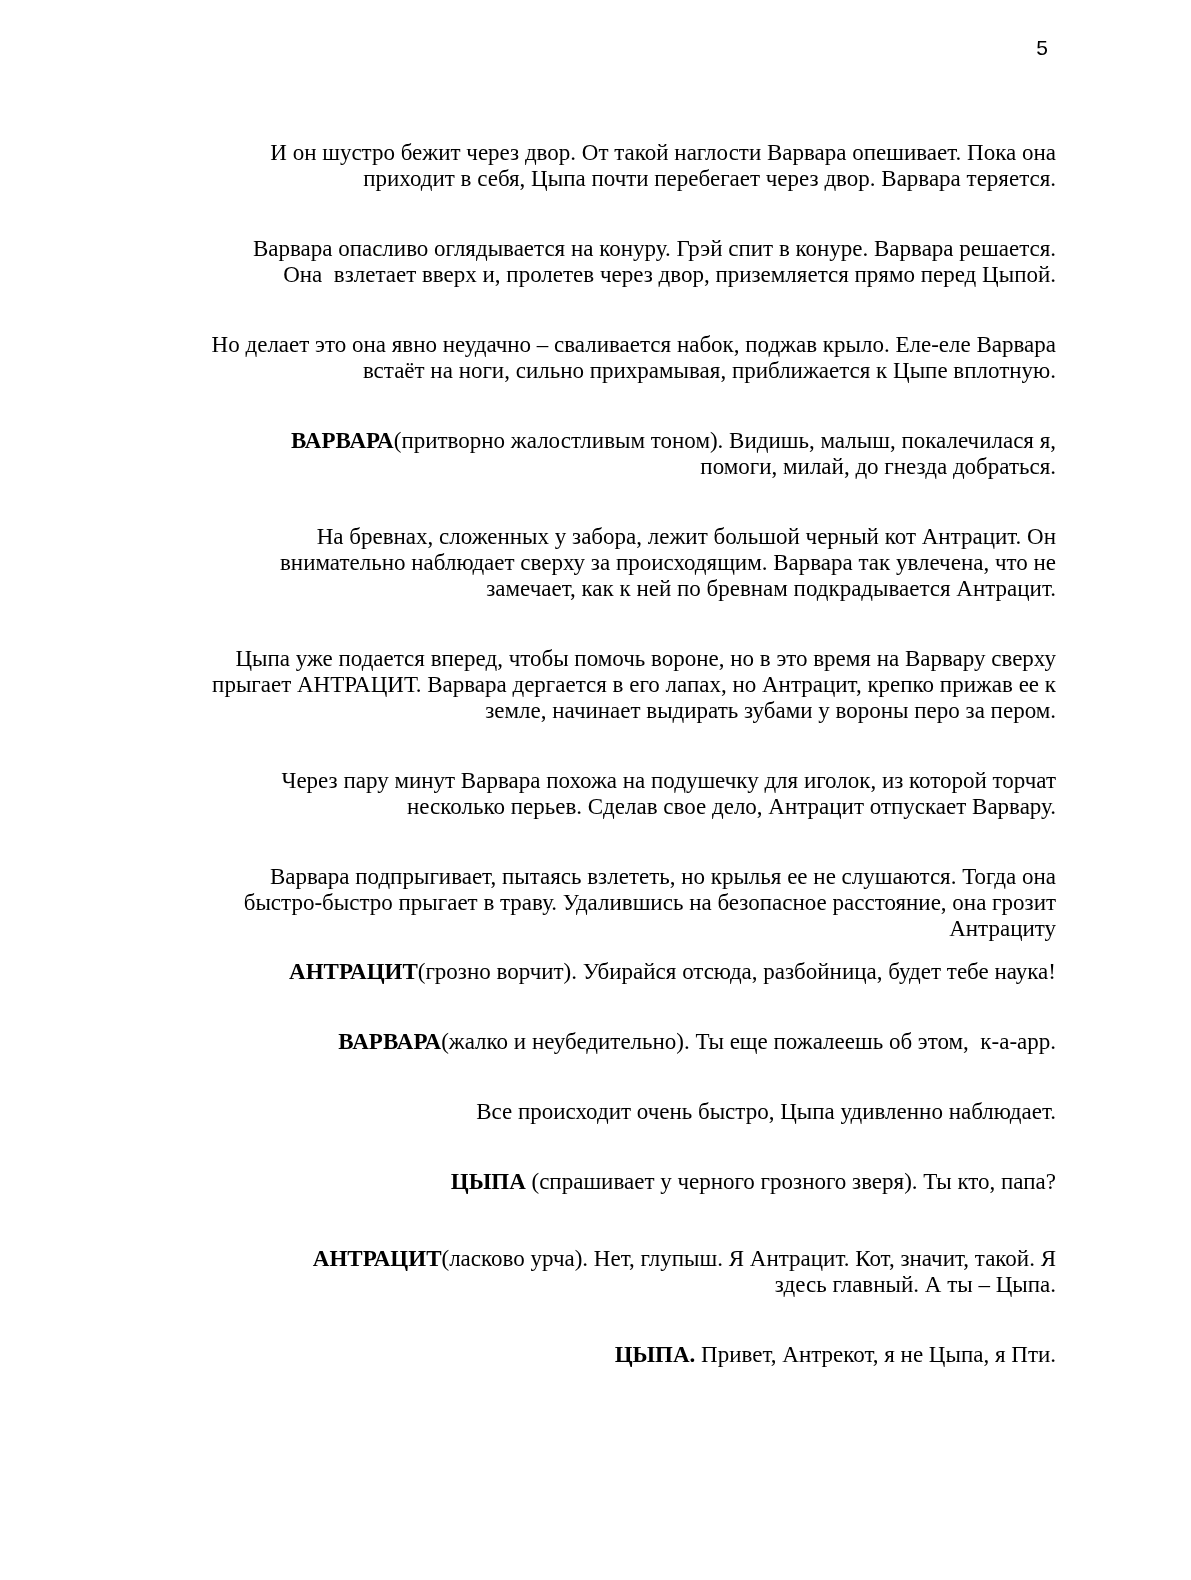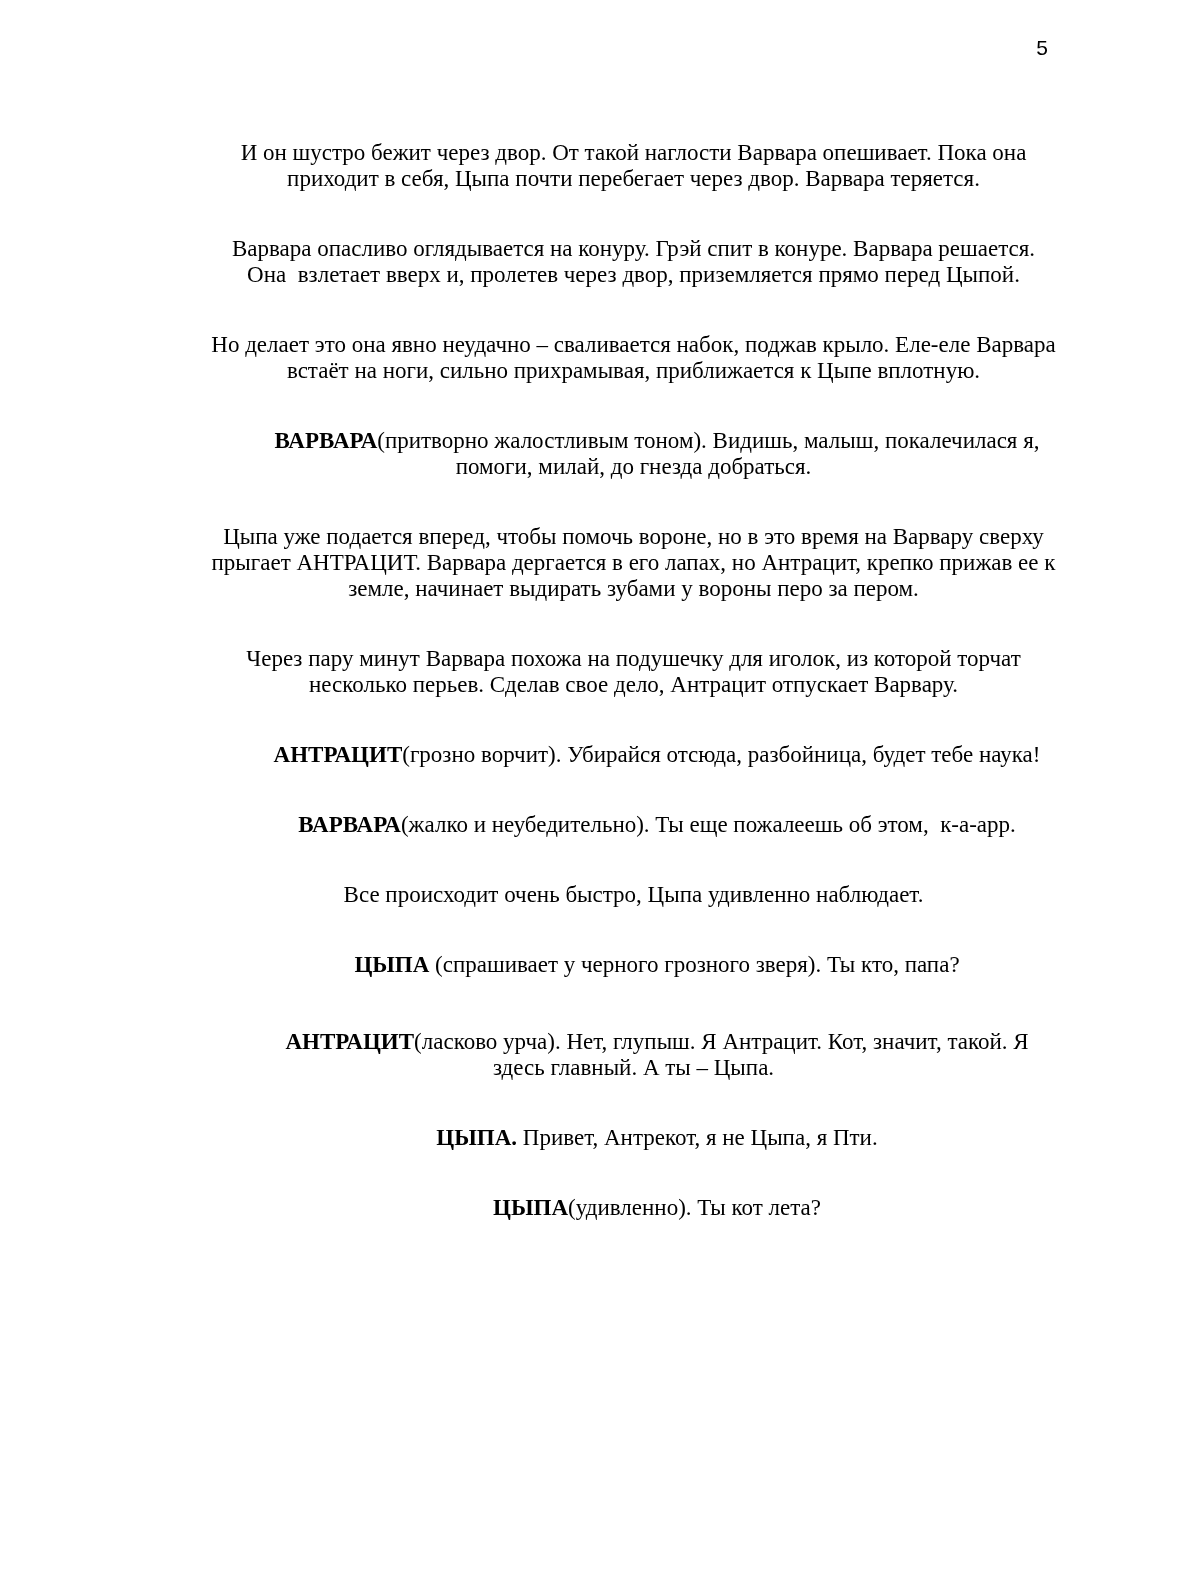--- a/index.html
+++ b/index.html
@@ -27,21 +27,21 @@
   .content {
     position: absolute;
     left: 211px;
     top: 140px;
     width: 845px;
   }
   .para {
     margin: 0 0 44px 0;
     font-size: 23px;
     line-height: 26px;
-    text-align: center;
+    text-align: right;
     white-space: pre-wrap;
   }
   .para b {
     font-weight: bold;
     margin-left: 47px;
   }
   .para.tight {
     margin-bottom: 17px;
   }
   .para.gap-lg {
@@ -58,35 +58,36 @@
   <div class="content">
 
     <p class="para"><span>И он шустро бежит через двор. От такой наглости Варвара опешивает. Пока она приходит в себя, Цыпа почти перебегает через двор. Варвара теряется.</span></p>
 
     <p class="para"><span>Варвара опасливо оглядывается на конуру. Грэй спит в конуре. Варвара решается. Она  взлетает вверх и, пролетев через двор, приземляется прямо перед Цыпой.</span></p>
 
     <p class="para"><span>Но делает это она явно неудачно – сваливается набок, поджав крыло. Еле-еле Варвара встаёт на ноги, сильно прихрамывая, приближается к Цыпе вплотную.</span></p>
 
     <p class="para"><b>ВАРВАРА</b><span>(притворно жалостливым тоном). Видишь, малыш, покалечилася я, помоги, милай, до гнезда добраться.</span></p>
 
+    <p class="para"><span>На бревнах, сложенных у забора, лежит большой черный кот Антрацит. Он внимательно наблюдает сверху за происходящим. Варвара так увлечена, что не замечает, как к ней по бревнам подкрадывается Антрацит.</span></p>
 
     <p class="para"><span>Цыпа уже подается вперед, чтобы помочь вороне, но в это время на Варвару сверху прыгает АНТРАЦИТ. Варвара дергается в его лапах, но Антрацит, крепко прижав ее к земле, начинает выдирать зубами у вороны перо за пером.</span></p>
 
     <p class="para"><span>Через пару минут Варвара похожа на подушечку для иголок, из которой торчат несколько перьев. Сделав свое дело, Антрацит отпускает Варвару.</span></p>
 
+    <p class="para tight"><span>Варвара подпрыгивает, пытаясь взлететь, но крылья ее не слушаются. Тогда она быстро-быстро прыгает в траву. Удалившись на безопасное расстояние, она грозит Антрациту</span></p>
 
     <p class="para"><b>АНТРАЦИТ</b><span>(грозно ворчит). Убирайся отсюда, разбойница, будет тебе наука!</span></p>
 
     <p class="para"><b>ВАРВАРА</b><span>(жалко и неубедительно). Ты еще пожалеешь об этом,  к-а-арр.</span></p>
 
     <p class="para"><span>Все происходит очень быстро, Цыпа удивленно наблюдает.</span></p>
 
     <p class="para gap-lg"><b>ЦЫПА</b><span> (спрашивает у черного грозного зверя). Ты кто, папа?</span></p>
 
     <p class="para"><b>АНТРАЦИТ</b><span>(ласково урча). Нет, глупыш. Я Антрацит. Кот, значит, такой. Я здесь главный. А ты – Цыпа.</span></p>
 
     <p class="para"><b>ЦЫПА.</b><span> Привет, Антрекот, я не Цыпа, я Пти.</span></p>
 
 
-    <p class="para"><b>ЦЫПА</b><span>(удивленно). Ты кот лета?</span></p>
 
   </div>
 </div>
 
 </body></html>

